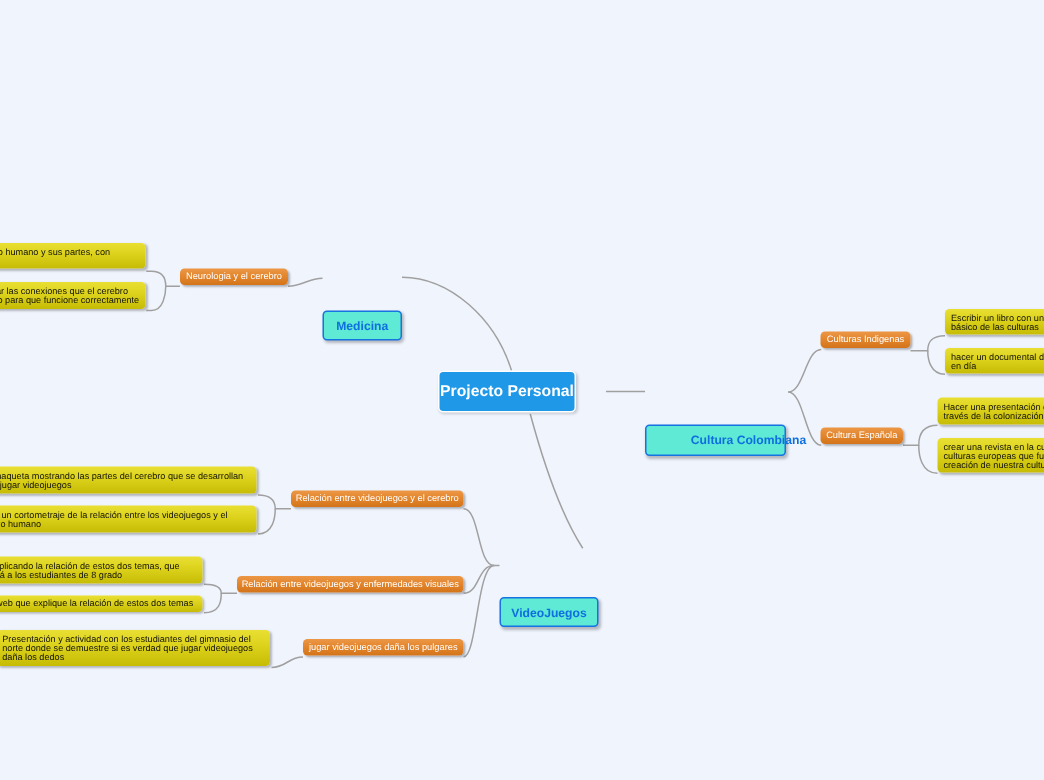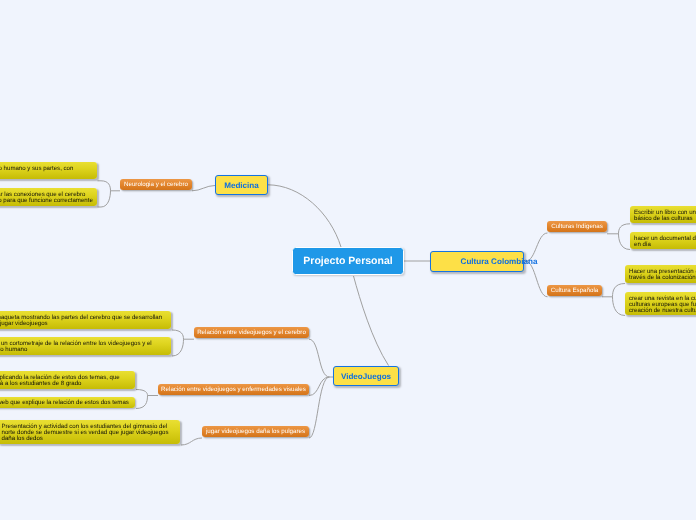--- a/index.html
+++ b/index.html
@@ -6,23 +6,23 @@
   body{width:696px;height:520px;background:#f0f4fd;overflow:hidden;
        -webkit-font-smoothing:antialiased;text-rendering:geometricPrecision;
        font-family:"Liberation Sans",sans-serif;position:relative;}
   #canvas{position:absolute;left:0;top:0;width:696px;height:520px;overflow:hidden;}
   svg.links{position:absolute;left:0;top:0;width:696px;height:520px;pointer-events:none;}
   .node{position:absolute;box-sizing:border-box;white-space:nowrap;}
 
   .central{background:#1f98e8;color:#fff;border:1.8px solid #fff;border-radius:3.5px;
     font-weight:bold;font-size:10.5px;display:flex;align-items:center;justify-content:center;
     box-shadow:1px 1px 2px rgba(0,0,0,.18);}
-  .branch{background:#fde047;border:1.5px solid #1573e2;border-radius:3px;color:#0f6fe0;
+  .branch{background:#5eead4;border:1.5px solid #1573e2;border-radius:3px;color:#0f6fe0;
     font-weight:bold;font-size:8.1px;display:flex;align-items:center;justify-content:center;
-    box-shadow:1.2px 1.5px 2px rgba(0,0,0,.25);}
+    box-shadow:1.2px 1.5px 2px rgba(0,0,0,.25);margin-top:32px;}
   .orange{background:linear-gradient(180deg,#ec9746 0%,#e2842b 52%,#d3741a 100%);
     color:#fff;border-radius:3px;font-size:6.2px;display:flex;align-items:center;
     justify-content:center;box-shadow:1.2px 1.2px 1.5px rgba(0,0,0,.3);}
   .leaf{background:linear-gradient(180deg,#e9df33 0%,#ddd31d 42%,#c6bc05 100%);
     color:#14140a;border-radius:3px;font-size:6.1px;
     box-shadow:1.2px 1.2px 1.5px rgba(0,0,0,.25);
     line-height:6.4px;box-sizing:border-box;white-space:normal;overflow:hidden;
     padding:3.5px 4px;}
 </style>
 </head>
@@ -56,21 +56,21 @@
       <path d="M202,438 C192,438 191,445 181,445"></path>
 
       <path d="M607,233.8 L618.5,233.8 C618.5,229 620,223.8 630,223.8"></path>
       <path d="M618.5,233.8 C618.5,239 620,249.5 630,249.5"></path>
 
       <path d="M602,296.8 L612.5,296.8 C612.5,291 614,283.5 625,283.5"></path>
       <path d="M612.5,296.8 C612.5,303 614,315.5 625,315.5"></path>
     </g>
   </svg>
 
-  <div class="node central" style="left:292px;top:247px;width:112px;height:28px;">Projecto Personal</div>
+  <div class="node central" style="left:292px;top:247px;width:92px;height:28px;">Projecto Personal</div>
 
   <div class="node branch" style="left:215px;top:175px;width:53px;height:20px;">Medicina</div>
   <div class="node branch" style="left:430px;top:251px;width:94px;height:21px;padding-left:44px;">Cultura Colombiana</div>
   <div class="node branch" style="left:333px;top:366px;width:66px;height:20px;text-align:center;">VideoJuegos</div>
 
   <div class="node orange" style="left:120px;top:179px;width:72px;height:11px;">Neurologia y el cerebro</div>
   <div class="node orange" style="left:194px;top:327px;width:115px;height:11px;">Relación entre videojuegos y el cerebro</div>
   <div class="node orange" style="left:158px;top:384px;width:151px;height:11px;">Relación entre videojuegos y enfermedades visuales</div>
   <div class="node orange" style="left:202px;top:426px;width:107px;height:11px;">jugar videojuegos daña los pulgares</div>
   <div class="node orange" style="left:547px;top:221px;width:60px;height:11px;">Culturas Indigenas</div>

